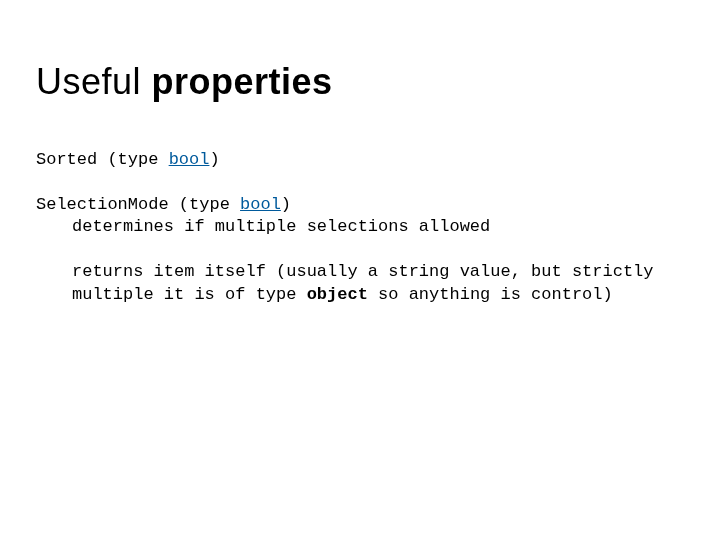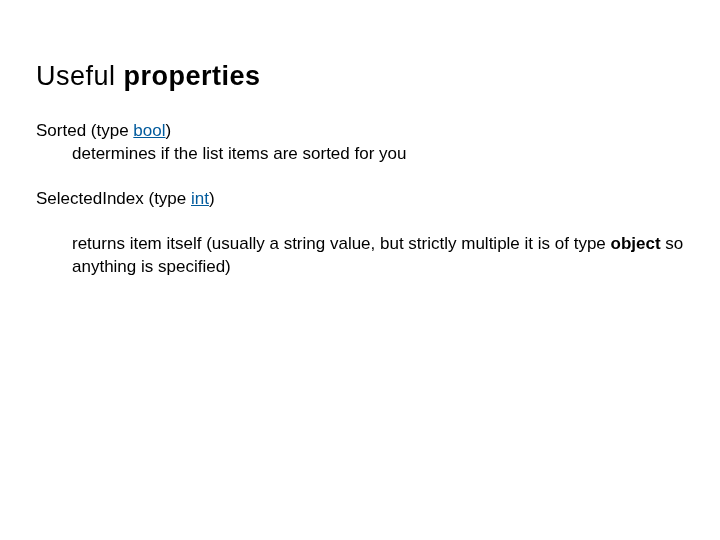--- a/index.html
+++ b/index.html
@@ -11,30 +11,31 @@
       width: 720px;
       height: 540px;
       background: #ffffff;
       font-family: "Comic Sans MS", "Comic Sans", cursive, sans-serif;
       color: #000000;
       padding: 58px 36px 20px 36px;
       font-size: 17px;
       line-height: 1.35;
     }
     .title {
-      font-size: 27px;
+      font-size: 36px;
       font-weight: normal;
-      margin-bottom: 26px;
+      margin-bottom: 42px;
       letter-spacing: 0.5px;
     }
     .title .emph {
       font-weight: bold;
     }
     .prop-block {
       margin-bottom: 22px;
+      font-family: Liberation Mono, monospace;
     }
     .prop-head {
       font-weight: normal;
     }
     .type-kw {
       color: #005a9c;
       text-decoration: underline;
     }
     .desc {
       padding-left: 36px;
@@ -48,29 +49,29 @@
 <body>
 
 <h1 class="title">
   <span>Useful </span><span class="emph">properties</span>
 </h1>
 
 <div class="prop-block">
   <div class="prop-head">
     <span>Sorted (type </span><span class="type-kw">bool</span><span>)</span>
   </div>
-  <div class="desc">determines if the list items are sorted for you</div>
+</div>
+
+<div class="prop-block">
+  <div class="prop-head">
+    <span>SelectionMode (type </span><span class="type-kw">bool</span><span>)</span>
+  </div>
+  <div class="desc">determines if multiple selections allowed</div>
 </div>
 
 <div class="prop-block">
 </div>
 
 <div class="prop-block">
-  <div class="prop-head">
-    <span>SelectedIndex (type </span><span class="type-kw">int</span><span>)</span>
-  </div>
-</div>
-
-<div class="prop-block">
   <div class="desc">
-    <span>returns item itself (usually a string value, but strictly multiple it is of type </span><span class="bold-inline">object</span><span> so anything is specified)</span>
+    <span>returns item itself (usually a string value, but strictly multiple it is of type </span><span class="bold-inline">object</span><span> so anything is control)</span>
   </div>
 </div>
 
 </body></html>

